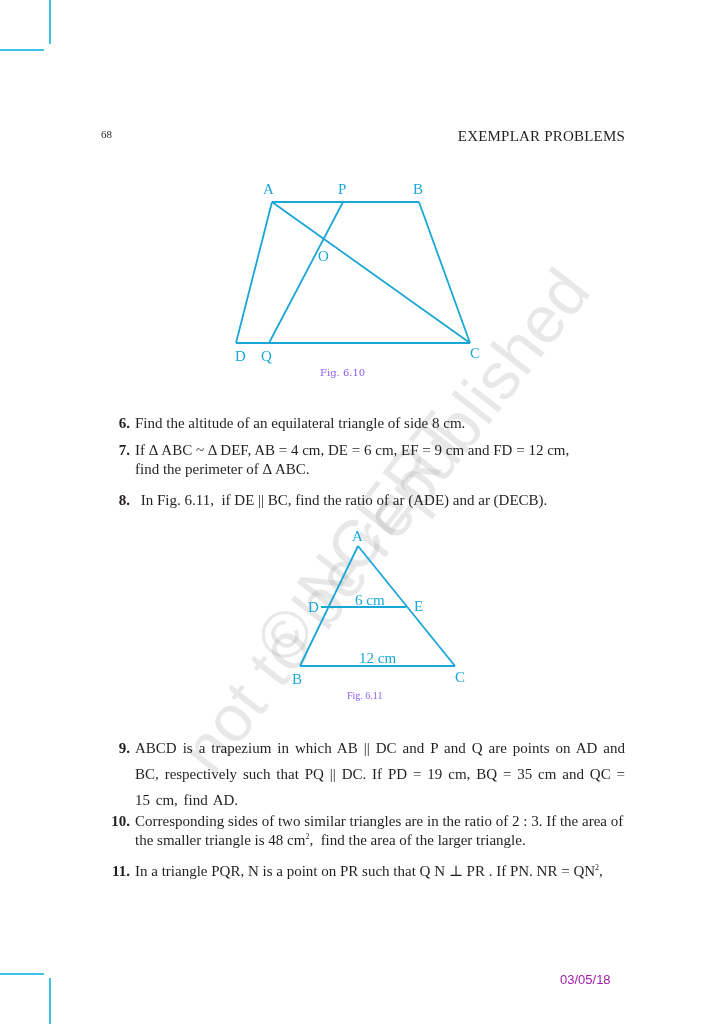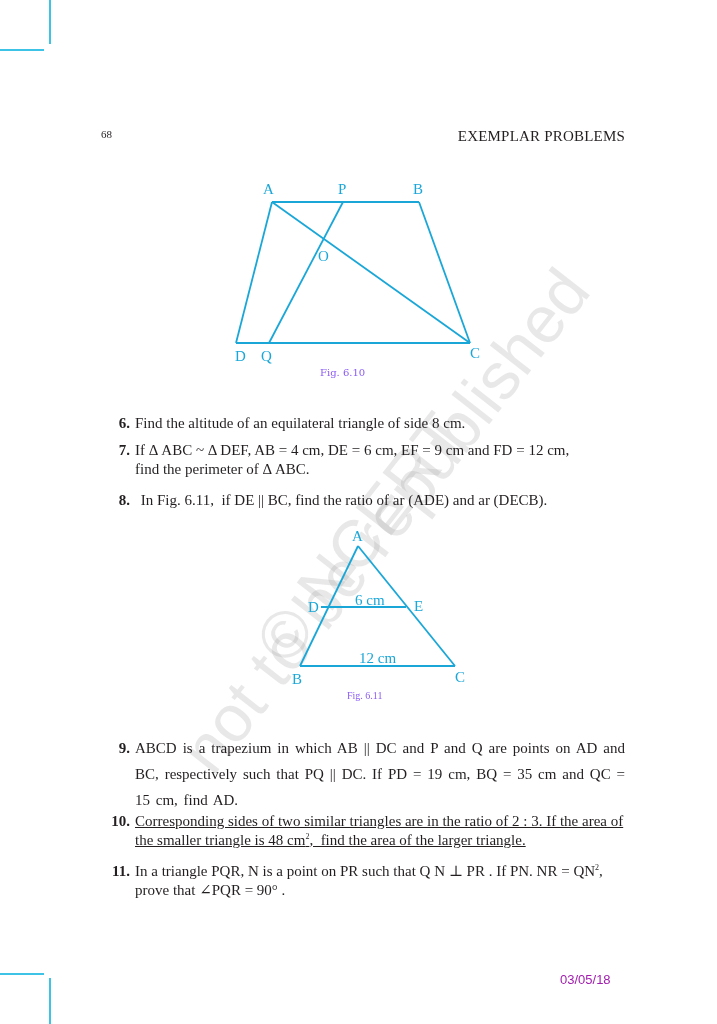--- a/index.html
+++ b/index.html
@@ -90,23 +90,22 @@
     <text class="pt" x="70" y="80">6 cm</text>
     <text class="pt" x="74" y="138">12 cm</text>
   </svg>
 </div>
 <div class="fig-label" style="left:347px; top:690px; font-family:'Liberation Serif', serif;">Fig. 6.11</div>
 
 <div class="q" style="top:735px; line-height:26px;">
   <span class="num">9.</span>
   <span class="txt just" style="word-spacing:2px;">ABCD is a trapezium in which AB || DC and P and Q are points on AD and BC, respectively such that PQ || DC. If PD = 19 cm, BQ = 35 cm and QC = 15 cm, find AD.</span>
 </div>
-<div class="q" style="top:812px;text-decoration:underline;">
+<div class="q" style="top:812px;">
   <span class="num">10.</span>
   <span class="txt"><span>Corresponding sides of two similar triangles are in the ratio of 2 : 3. If the area of the smaller triangle is 48 cm</span><sup>2</sup><span style="white-space:pre;">,  find the area of the larger triangle.</span></span>
 </div>
 <div class="q" style="top:862px;">
   <span class="num">11.</span>
   <span class="txt"><span>In a triangle PQR, N is a point on PR such that Q N ⊥ PR . If PN. NR = QN</span><sup>2</sup><span>,</span></span>
-  <span class="txt">prove that ∠PQR = 90° .</span>
 </div>
 
 <div class="date">03/05/18</div>
 
 </body></html>

